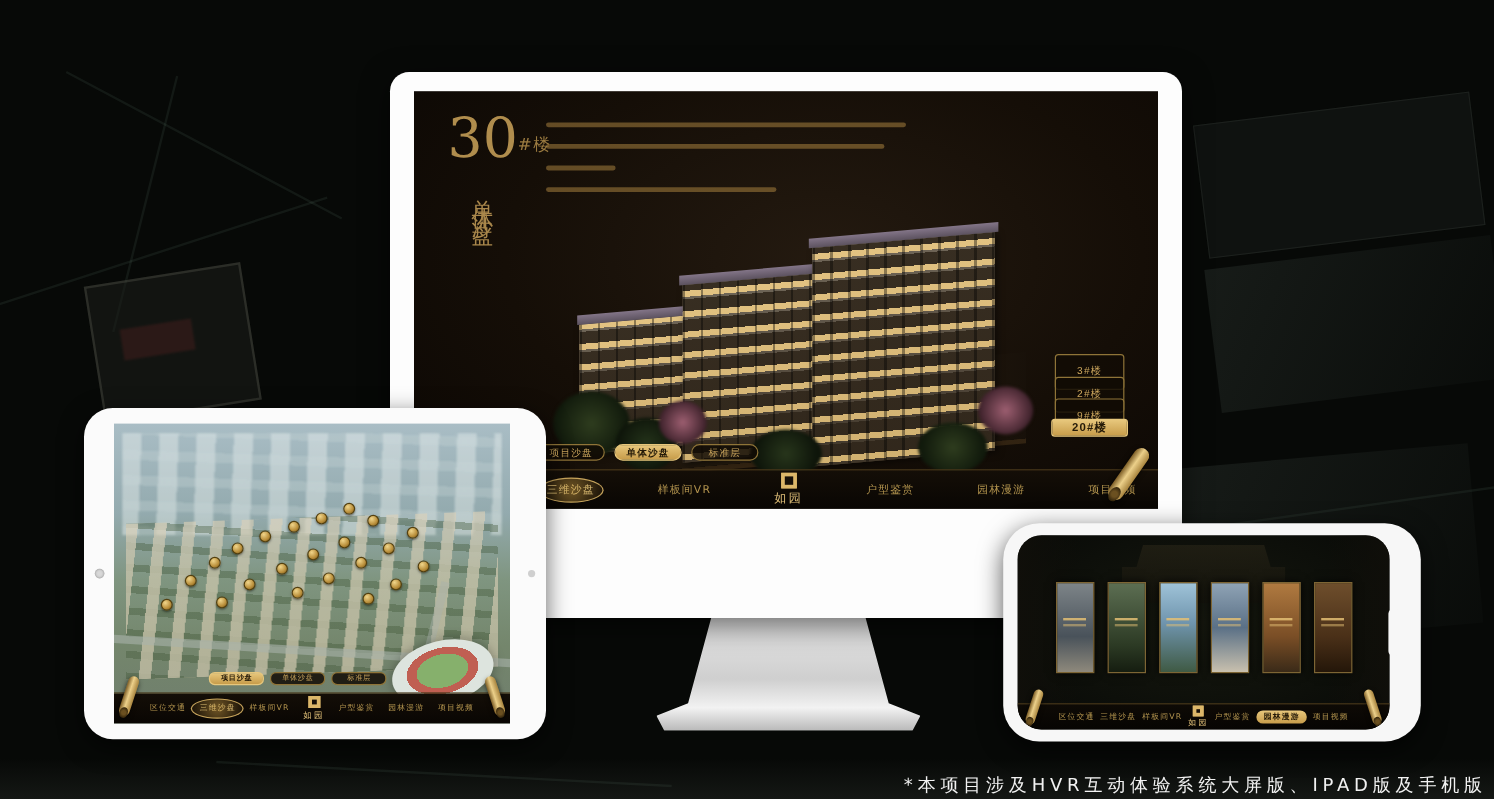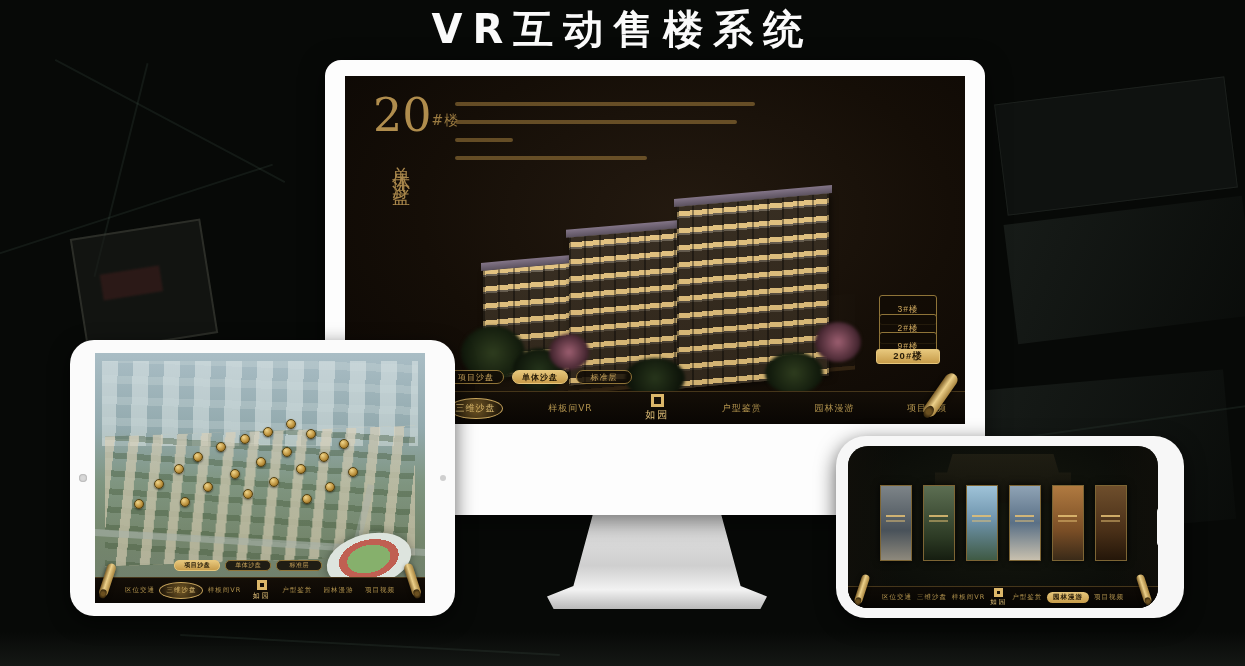--- a/index.html
+++ b/index.html
@@ -157,28 +157,28 @@
     <div class="bg-line" style="left:120px;top:60px;width:2px;height:220px;transform:rotate(14deg);"></div>
     <div class="bg-line" style="left:1010px;top:420px;width:260px;height:2px;transform:rotate(-8deg);"></div>
     <div class="bg-line" style="left:180px;bottom:20px;width:380px;height:2px;transform:rotate(3deg);"></div>
     <div class="bg-rect" style="left:1000px;top:90px;width:230px;height:110px;transform:rotate(-7deg);"></div>
     <div class="bg-photo" style="left:1010px;top:210px;width:240px;height:120px;"></div>
     <div class="bg-photo" style="left:980px;top:380px;width:250px;height:150px;transform:rotate(-5deg);"></div>
     <div class="bg-plaque"></div>
     <div class="bg-bottom"></div>
   </div>
 
-  <div class="page-title">VR互动售楼系统</div>
+  <div class="footnote">*本项目涉及HVR互动体验系统大屏版、IPAD版及手机版</div>
 
   <div class="monitor-stand"></div>
   <div class="monitor-body">
     <div class="monitor-screen">
 
       <div class="headline-number">
-        <span>20</span><span class="headline-suffix">#楼</span>
+        <span>30</span><span class="headline-suffix">#楼</span>
       </div>
       <div class="headline-vertical">单体沙盘</div>
 
       <div>
         <div class="desc-line" style="left:110px;top:26px;width:300px;"></div>
         <div class="desc-line" style="left:110px;top:44px;width:282px;"></div>
         <div class="desc-line" style="left:110px;top:62px;width:58px;"></div>
         <div class="desc-line" style="left:110px;top:80px;width:192px;"></div>
       </div>
 

